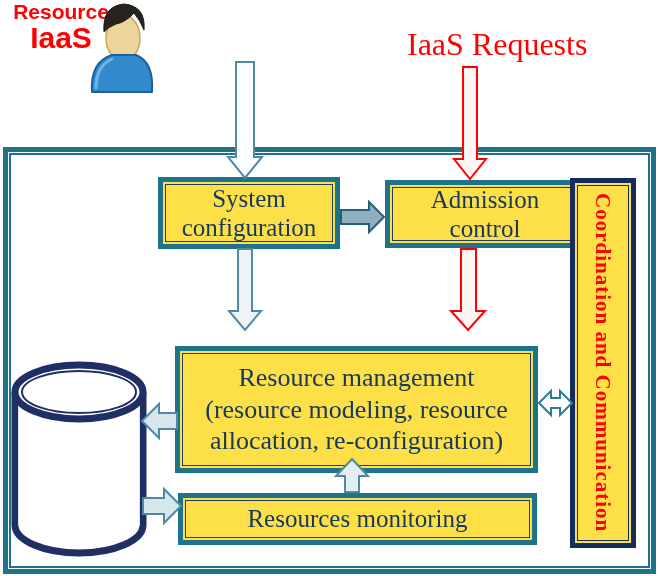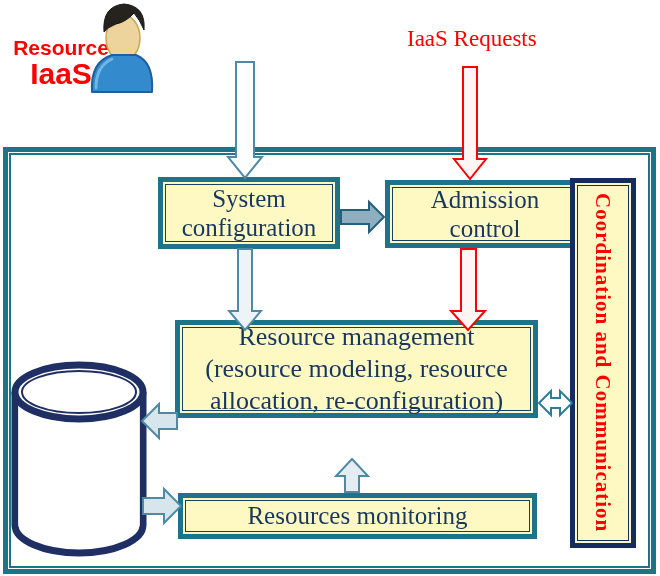--- a/index.html
+++ b/index.html
@@ -10,44 +10,44 @@
   }
   
   #outer-frame{
     position:absolute;left:3px;top:147px;width:653px;height:427px;
     border:5px solid #1d7389;background:#ffffff;z-index:1;
   }
   #outer-frame .inner-line{
     position:absolute;inset:1px;border:2px solid #1d7389;
   }
   
-  .node{position:absolute;background:#fef9c3;z-index:2;}
+  .node{position:absolute;background:#fde047;z-index:2;}
   .node.teal{border:5px solid #1d7389;}
   .node.navy{border:5px solid #152c5e;}
   .node .inner{position:absolute;inset:2px;pointer-events:none;}
   .node.teal .inner{border:1.5px solid #1a3f63;}
   .node.navy .inner{border:1.5px solid #152c5e;}
   .node .lbl{
     position:absolute;inset:0;display:flex;align-items:center;justify-content:center;
     text-align:center;color:#17375e;line-height:1.18;padding:2px 8px;
   }
   #system-configuration .lbl,#admission-control .lbl{font-size:25px;}
   #resource-management .lbl{font-size:26px;line-height:1.22;}
   #resources-monitoring .lbl{font-size:25px;}
   #coordination .lbl{
     color:#ff0000;font-weight:bold;font-size:21px;letter-spacing:1px;
     writing-mode:vertical-rl;padding:6px 2px;
   }
   
   .float-text{position:absolute;z-index:3;white-space:nowrap;}
   #administration-label{left:173px;top:26px;font-size:28px;color:#17375e;}
-  #iaas-label{left:407px;top:26px;font-size:23px;color:#ff0000;}
+  #iaas-label{left:407px;top:26px;font-size:32px;color:#ff0000;}
   #resource-pool-label{
     left:18px;top:438px;width:122px;text-align:center;color:#ff0000;
-    font-family:"Liberation Sans", sans-serif;font-weight:bold;z-index:6;margin-top:36px;
+    font-family:"Liberation Sans", sans-serif;font-weight:bold;z-index:6;
   }
   #resource-pool-label .l1{font-size:21px;line-height:1.1;}
   #resource-pool-label .l2{font-size:30px;line-height:1.0;}
   
   #overlay{position:absolute;left:0;top:0;width:660px;height:576px;z-index:5;pointer-events:none;}
   #person-icon{position:absolute;left:86px;top:0px;width:72px;height:96px;z-index:3;}
 </style>
 </head>
 <body>
 
@@ -69,26 +69,26 @@
   <div class="node teal" id="system-configuration" style="left:158px;top:177px;width:182px;height:72px;">
     <div class="inner"></div>
     <div class="lbl">System configuration</div>
   </div>
 
   <div class="node teal" id="admission-control" style="left:385px;top:180px;width:200px;height:68px;">
     <div class="inner"></div>
     <div class="lbl">Admission control</div>
   </div>
 
-  <div class="node teal" id="resource-management" style="left:175px;top:320px;width:363px;height:98px;">
+  <div class="node teal" id="resource-management" style="left:175px;top:346px;width:363px;height:127px;">
     <div class="inner"></div>
     <div class="lbl">Resource management (resource modeling, resource allocation, re-configuration)</div>
   </div>
 
-  <div class="node teal" id="resources-monitoring" style="left:178px;top:493px;width:359px;height:46px;">
+  <div class="node teal" id="resources-monitoring" style="left:178px;top:493px;width:359px;height:52px;">
     <div class="inner"></div>
     <div class="lbl">Resources monitoring</div>
   </div>
 
   <div class="node navy" id="coordination" style="left:570px;top:178px;width:66px;height:370px;">
     <div class="inner"></div>
     <div class="lbl">Coordination and Communication</div>
   </div>
 
   <div id="resource-pool-label">

